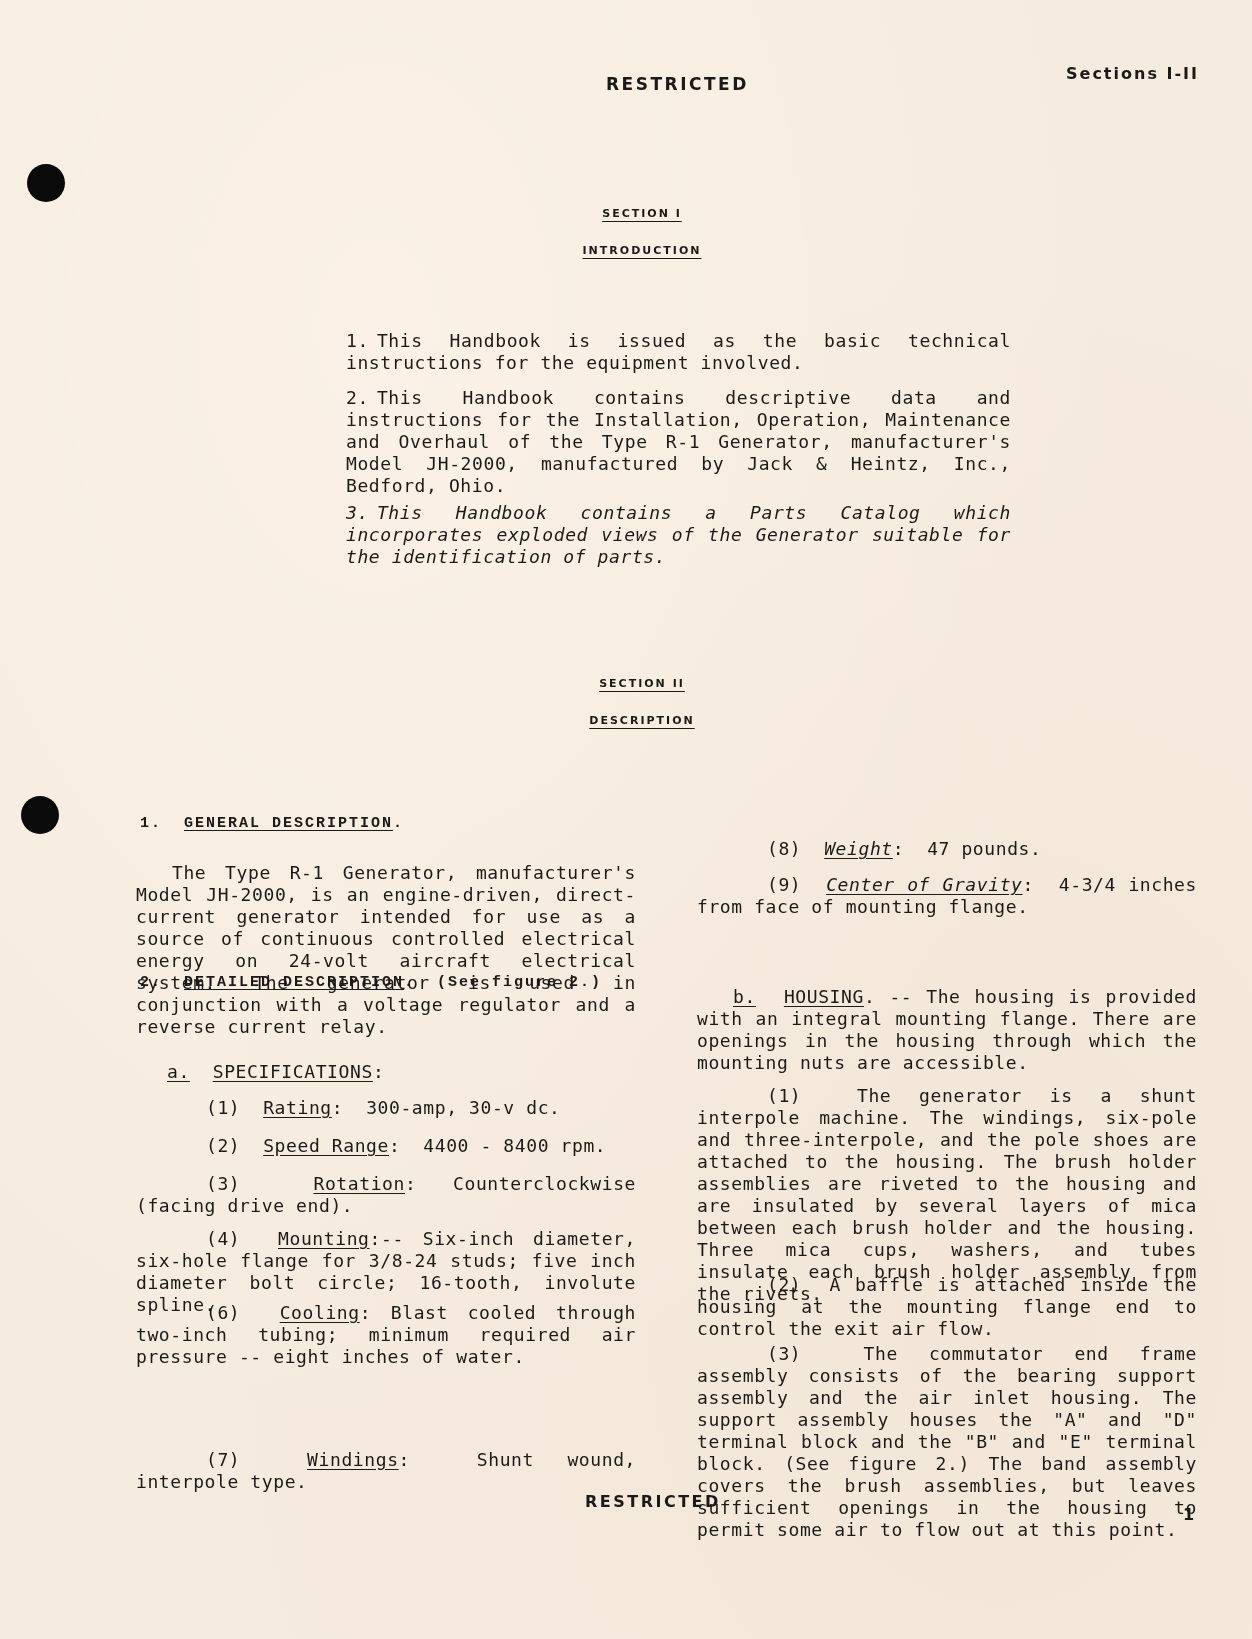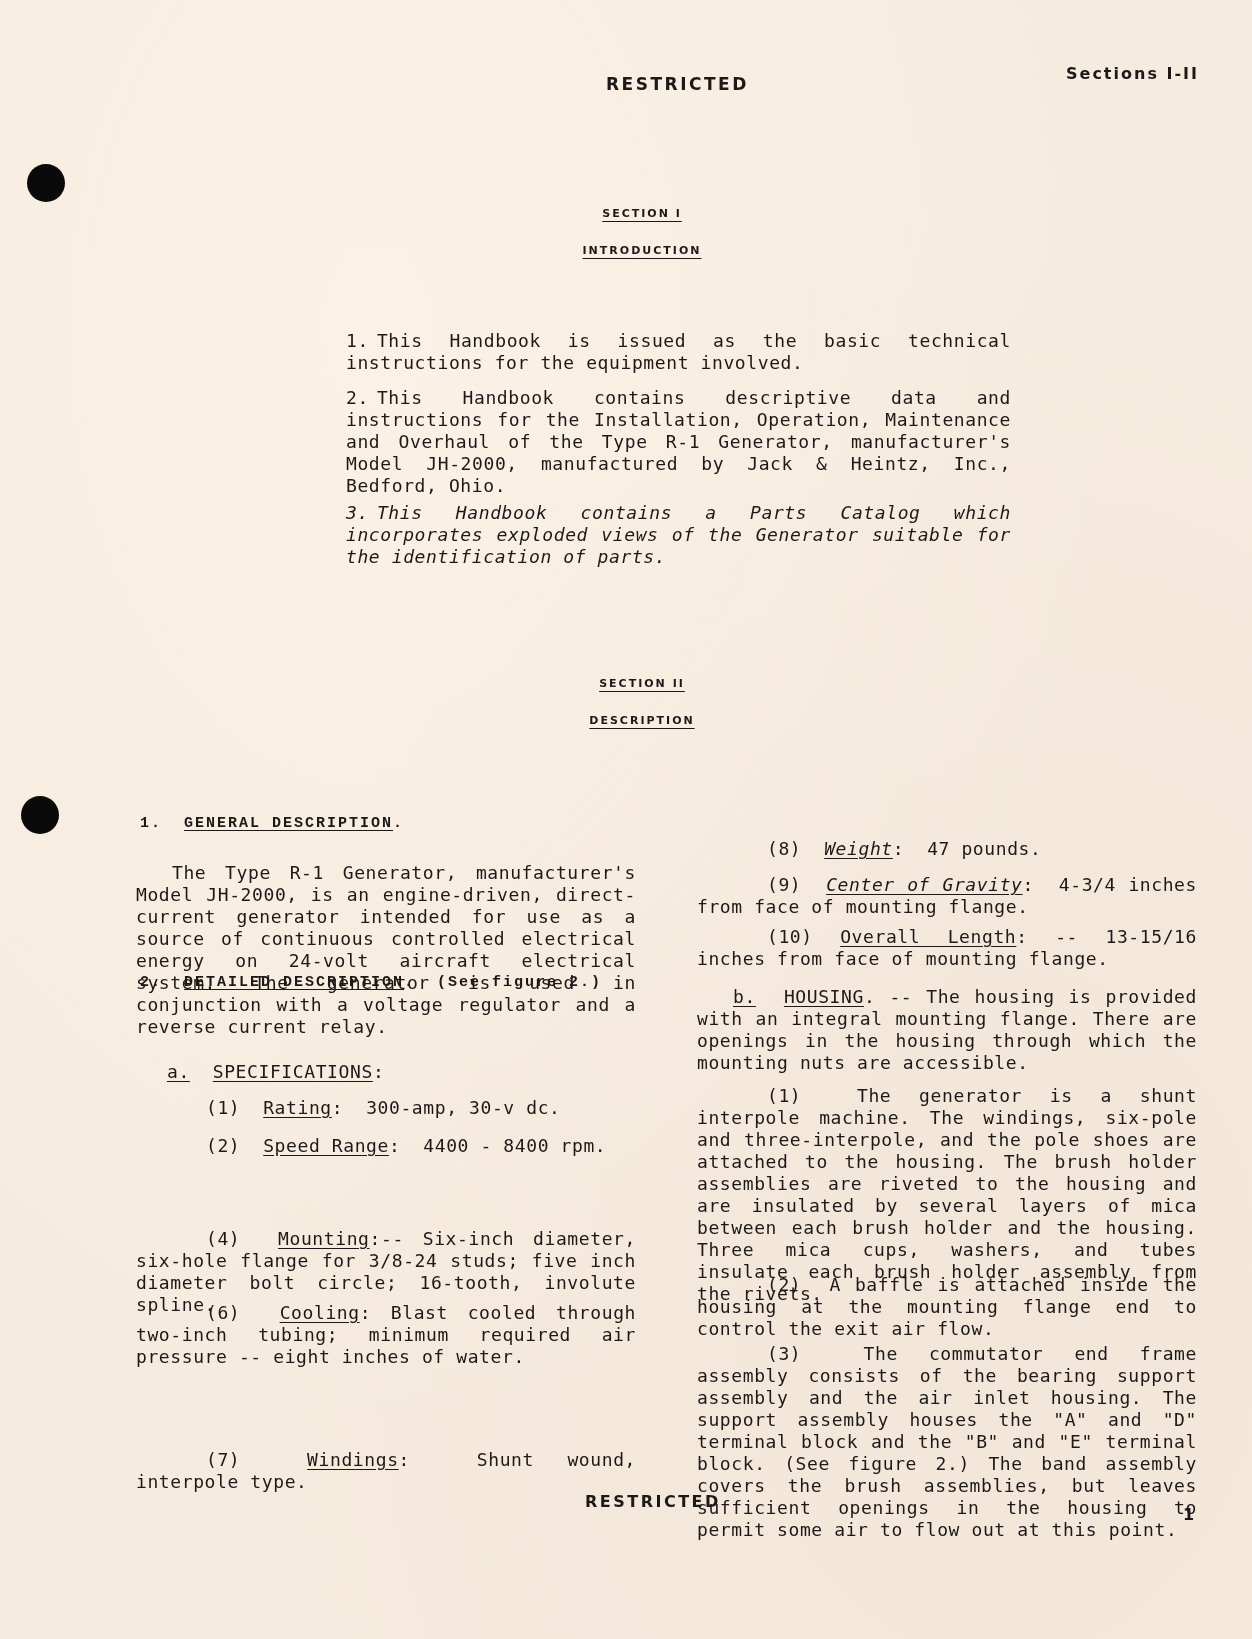--- a/index.html
+++ b/index.html
@@ -87,38 +87,38 @@
   <div class="para" style="left:167px; top:1049px;">
     <span class="u">a.</span>&nbsp;&nbsp;<span class="u">SPECIFICATIONS</span>:
   </div>
 
   <div class="para" style="left:136px; top:1085px; width:500px;">
     <span class="indent"></span><span>(1)</span>&nbsp;&nbsp;<span class="u">Rating</span>:&nbsp;&nbsp;<span>300-amp, 30-v dc.</span>
   </div>
   <div class="para" style="left:136px; top:1123px; width:500px;">
     <span class="indent"></span><span>(2)</span>&nbsp;&nbsp;<span class="u">Speed Range</span>:&nbsp;&nbsp;<span>4400 - 8400 rpm.</span>
   </div>
+  <div class="para" style="left:136px; top:1161px; width:500px;">
+    <span class="indent"></span><span>(3)</span>&nbsp;&nbsp;<span class="u">Rotation</span>:&nbsp;<span>Counterclockwise (facing drive end).</span>
+  </div>
   <div class="para" style="left:136px; top:1216px; width:500px;">
     <span class="indent"></span><span>(4)</span>&nbsp;&nbsp;<span class="u">Mounting</span>:<span>-- Six-inch diameter, six-hole flange for 3/8-24 studs; five inch diameter bolt circle; 16-tooth, involute spline.</span>
   </div>
   <div class="para" style="left:136px; top:1290px; width:500px;">
     <span class="indent"></span><span>(6)</span>&nbsp;&nbsp;<span class="u">Cooling</span>:&nbsp;<span>Blast cooled through two-inch tubing; minimum required air pressure -- eight inches of water.</span>
   </div>
   <div class="para" style="left:136px; top:1437px; width:500px;">
     <span class="indent"></span><span>(7)</span>&nbsp;&nbsp;<span class="u">Windings</span>:&nbsp;&nbsp;<span>Shunt wound, interpole type.</span>
   </div>
 
   <div class="para" style="left:697px; top:826px; width:500px;">
     <span class="indent"></span><span>(8)</span>&nbsp;&nbsp;<span class="u it">Weight</span>:&nbsp;&nbsp;<span>47 pounds.</span>
   </div>
   <div class="para" style="left:697px; top:862px; width:500px;">
     <span class="indent"></span><span>(9)</span>&nbsp;&nbsp;<span class="u it">Center of Gravity</span>:&nbsp;&nbsp;<span>4-3/4 inches from face of mounting flange.</span>
-  </div>
-  <div class="para" style="left:697px; top:914px; width:500px;">
-    <span class="indent"></span><span>(10)</span>&nbsp;<span class="u">Overall Length</span>:&nbsp;<span>-- 13-15/16 inches from face of mounting flange.</span>
   </div>
 
   <div class="para" style="left:697px; top:974px; width:500px;">
     <span class="indent-sm"></span><span class="u">b.</span>&nbsp;&nbsp;<span class="u">HOUSING</span>.&nbsp;<span>-- The housing is provided with an integral mounting flange. There are openings in the housing through which the mounting nuts are accessible.</span>
   </div>
 
   <div class="para" style="left:697px; top:1073px; width:500px;">
     <span class="indent"></span><span>(1)</span>&nbsp;&nbsp;<span>The generator is a shunt interpole machine. The windings, six-pole and three-interpole, and the pole shoes are attached to the housing. The brush holder assemblies are riveted to the housing and are insulated by several layers of mica between each brush holder and the housing. Three mica cups, washers, and tubes insulate each brush holder assembly from the rivets.</span>
   </div>
   <div class="para" style="left:697px; top:1262px; width:500px;">

